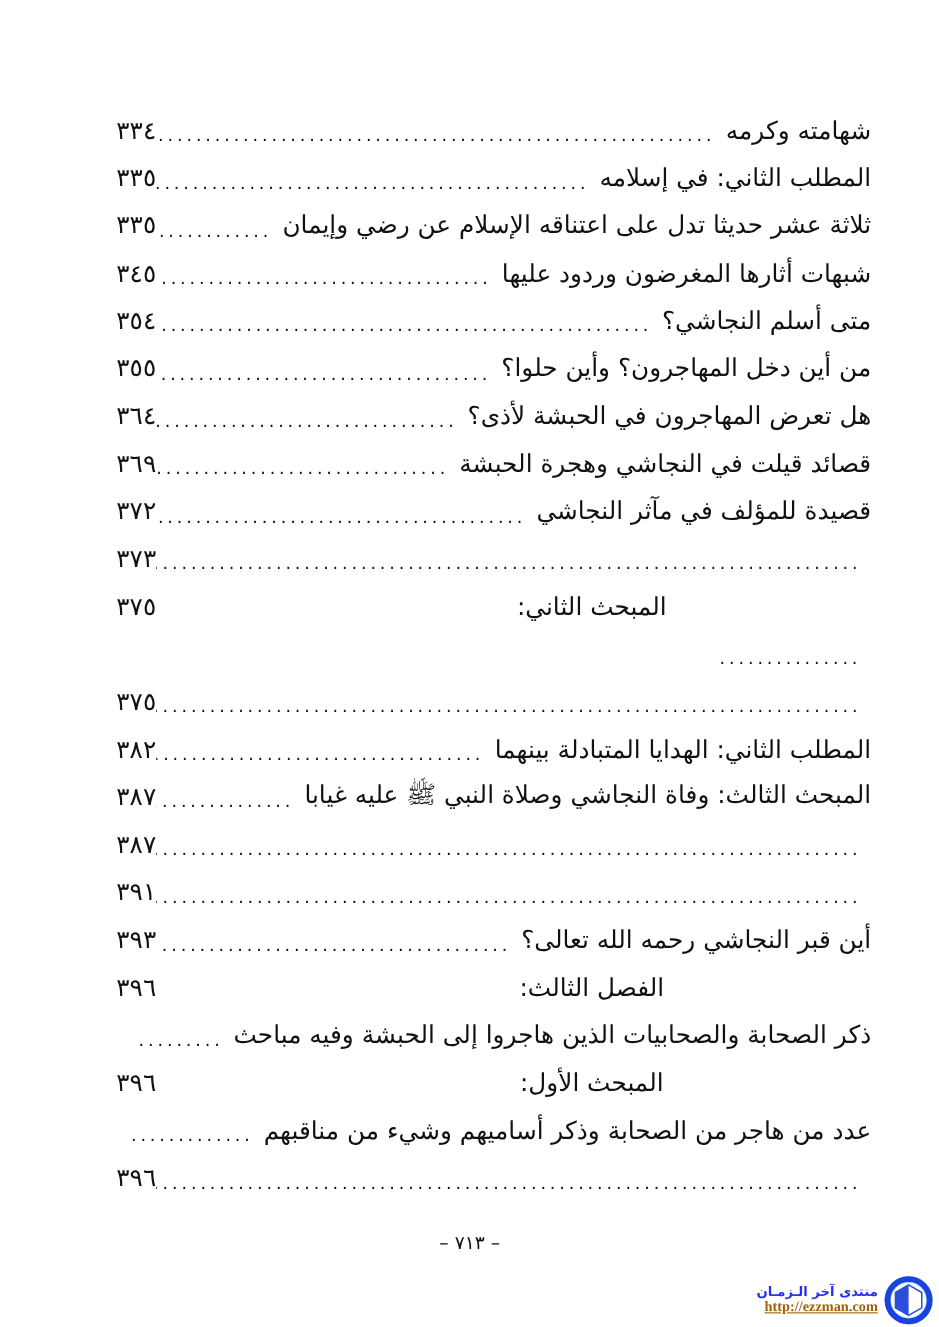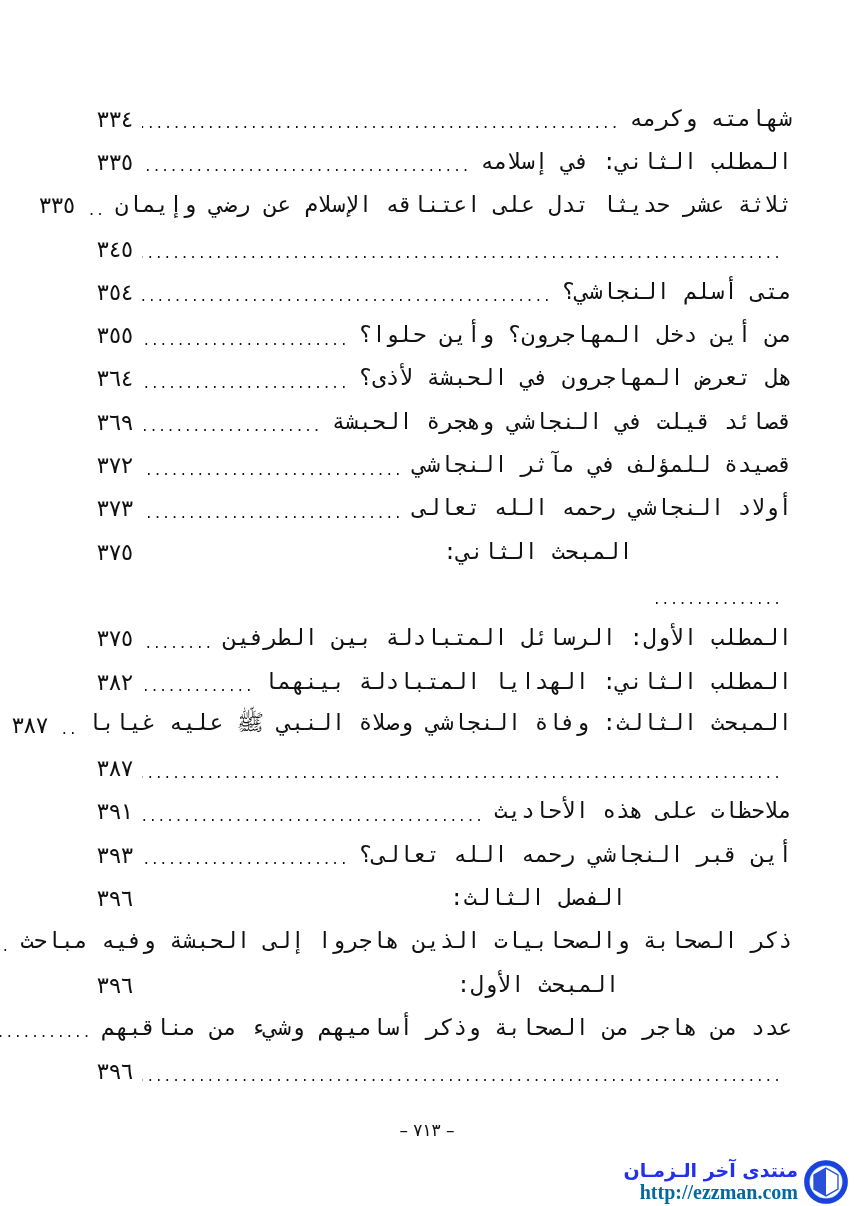--- a/index.html
+++ b/index.html
@@ -2,40 +2,40 @@
 <html><head>
 <meta charset="utf-8">
 <style>
   html,body{margin:0;padding:0;background:#ffffff;}
   body{width:854px;height:1206px;font-family:"DejaVu Sans",sans-serif;color:#111;}
   .page{position:relative;width:854px;height:1206px;overflow:hidden;background:#ffffff;}
 
   
   .toc{position:absolute;top:97px;left:88px;right:62px;direction:rtl;}
   .row{display:flex;align-items:center;height:43.3px;font-size:22.5px;white-space:nowrap;}
-  .row .title{flex:0 0 auto;font-family:Liberation Mono, monospace;}
+  .row .title{flex:0 0 auto;}
   .row .leader{flex:1 1 auto;min-width:0;overflow:hidden;white-space:nowrap;
                font-size:16px;letter-spacing:3.5px;padding-left:22px;padding-right:9px;
                transform:translateY(4px);color:#111;}
   .row .cdots{flex:0 0 auto;font-size:16px;letter-spacing:3.5px;padding-right:9px;
               transform:translateY(4px);color:#111;}
-  .row .page-num{flex:0 0 auto;min-width:54px;text-align:center;}
+  .row .page-num{flex:0 0 auto;min-width:54px;text-align:right;}
   .row.heading{position:relative;justify-content:center;}
   .row.heading .title{transform:translateX(98px);text-align:right;}
   .row.heading .page-num{position:absolute;left:0;top:50%;transform:translateY(-50%);}
 
   
   .page-footer{position:absolute;top:1120px;left:0;right:0;text-align:center;
                font-size:17px;letter-spacing:2px;color:#111;}
 
   
   .watermark{position:absolute;right:5px;bottom:1px;display:flex;align-items:center;}
   .wm-text{text-align:right;margin-right:5px;line-height:1.15;}
-  .wm-site{direction:rtl;font-weight:bold;font-size:19px;color:#2330f0;}
-  .wm-url{font-weight:bold;font-size:20px;color:#0369a1;font-family:"Liberation Serif",serif;}
+  .wm-site{direction:rtl;font-weight:bold;font-size:12px;color:#2330f0;}
+  .wm-url{font-weight:bold;font-size:13px;color:#a16207;font-family:"Liberation Serif",serif;text-decoration:underline;}
   .wm-logo{width:46px;height:46px;display:block;}
 </style>
 </head>
 <body>
 
 <div class="page">
 
   <div class="toc">
       <div class="row entry">
         <span class="title">شهامته وكرمه</span>
@@ -46,20 +46,21 @@
         <span class="title">المطلب الثاني: في إسلامه</span>
         <span class="leader">................................................................................................................................................................</span>
         <span class="page-num">٣٣٥</span>
       </div>
       <div class="row entry">
         <span class="title">ثلاثة عشر حديثا تدل على اعتناقه الإسلام عن رضي وإيمان</span>
         <span class="leader">................................................................................................................................................................</span>
         <span class="page-num">٣٣٥</span>
       </div>
       <div class="row entry">
+        <span class="title">شبهات أثارها المغرضون وردود عليها</span>
         <span class="leader">................................................................................................................................................................</span>
         <span class="page-num">٣٤٥</span>
       </div>
       <div class="row entry">
         <span class="title">متى أسلم النجاشي؟</span>
         <span class="leader">................................................................................................................................................................</span>
         <span class="page-num">٣٥٤</span>
       </div>
       <div class="row entry">
         <span class="title">من أين دخل المهاجرون؟ وأين حلوا؟</span>
@@ -75,52 +76,49 @@
         <span class="title">قصائد قيلت في النجاشي وهجرة الحبشة</span>
         <span class="leader">................................................................................................................................................................</span>
         <span class="page-num">٣٦٩</span>
       </div>
       <div class="row entry">
         <span class="title">قصيدة للمؤلف في مآثر النجاشي</span>
         <span class="leader">................................................................................................................................................................</span>
         <span class="page-num">٣٧٢</span>
       </div>
       <div class="row entry">
-        <span class="title">أولاد النجاشي رحمه الله تعالى</span>
         <span class="leader">................................................................................................................................................................</span>
         <span class="page-num">٣٧٣</span>
       </div>
       <div class="row heading">
         <span class="title">المبحث الثاني:</span>
         <span class="page-num">٣٧٥</span>
       </div>
       <div class="row continuation">
         <span class="cdots">...............</span>
       </div>
       <div class="row entry">
-        <span class="title">المطلب الأول: الرسائل المتبادلة بين الطرفين</span>
         <span class="leader">................................................................................................................................................................</span>
         <span class="page-num">٣٧٥</span>
       </div>
       <div class="row entry">
         <span class="title">المطلب الثاني: الهدايا المتبادلة بينهما</span>
         <span class="leader">................................................................................................................................................................</span>
         <span class="page-num">٣٨٢</span>
       </div>
       <div class="row entry">
         <span class="title">المبحث الثالث: وفاة النجاشي وصلاة النبي ﷺ عليه غيابا</span>
         <span class="leader">................................................................................................................................................................</span>
         <span class="page-num">٣٨٧</span>
       </div>
       <div class="row entry">
         <span class="leader">................................................................................................................................................................</span>
         <span class="page-num">٣٨٧</span>
       </div>
       <div class="row entry">
-        <span class="title">ملاحظات على هذه الأحاديث</span>
         <span class="leader">................................................................................................................................................................</span>
         <span class="page-num">٣٩١</span>
       </div>
       <div class="row entry">
         <span class="title">أين قبر النجاشي رحمه الله تعالى؟</span>
         <span class="leader">................................................................................................................................................................</span>
         <span class="page-num">٣٩٣</span>
       </div>
       <div class="row heading">
         <span class="title">الفصل الثالث:</span>

